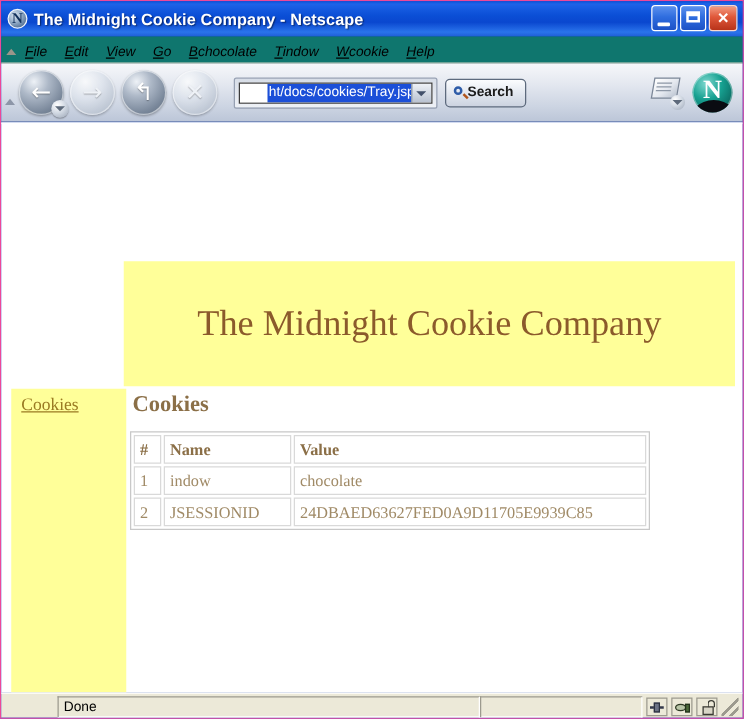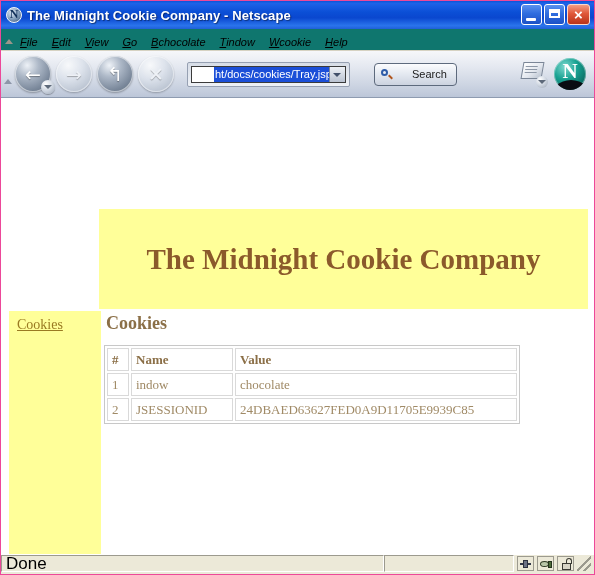--- a/index.html
+++ b/index.html
@@ -255,31 +255,31 @@
   .url-drop::after {
     content: "";
     position: absolute;
     left: 3px; top: 6px;
     border-left: 4px solid transparent;
     border-right: 4px solid transparent;
     border-top: 4px solid #42506a;
   }
 
   .searchbtn {
-    margin-left: 24px;
+    margin-left: 6px;
     height: 21px;
     padding: 0 9px 0 6px;
     border: 1px solid #5d6a7d;
     border-radius: 4px;
     background: linear-gradient(to bottom, #fbfcfe 0%, #e3e8f0 50%, #ccd3e0 100%);
     display: flex;
     align-items: center;
-    gap: 20px;
+    gap: 0;
     font-size: 11px;
-    font-weight: normal;
+    font-weight: bold;
     color: #1b1b1b;
     white-space: nowrap;
     flex: 0 0 auto;
   }
   .mag {
     width: 11px; height: 11px;
     position: relative;
     flex: 0 0 11px;
   }
   .mag::before {
@@ -383,21 +383,21 @@
     left: 98px; top: 110px;
     width: 489px; height: 100px;
     background: #ffff99;
     display: flex;
     align-items: center;
     justify-content: center;
   }
   .banner-title {
     font-family: "Liberation Serif", serif;
     font-size: 29px;
-    font-weight: bold;
+    font-weight: normal;
     color: #8b5a2b;
     white-space: nowrap;
   }
   .sidebar {
     position: absolute;
     left: 8px; top: 212px;
     width: 92px;
     height: 300px;
     background: #ffff99;
     padding-top: 6px;
@@ -449,24 +449,25 @@
   .col-idx { width: 12px; text-align: left; }
   .col-name { width: 92px; font-family: Liberation Serif, serif; }
   .col-value { width: 272px; margin-top: 36px; }
 
   
   .statusbar {
     flex: 0 0 19px;
     background: #ece9d8;
     border-top: 1px solid #ffffff;
     display: flex;
-    align-items: flex-start;
-    font-size: 17px;
+    align-items: flex-end;
+    font-size: 11px;
     color: #000000;
     position: relative;
+    padding-left: 45px;
   }
   .status-cell {
     border: 1px solid;
     border-color: #9c9a8e #ffffff #ffffff #9c9a8e;
     height: 17px;
     box-sizing: border-box;
     display: flex;
     align-items: center;
     padding: 0 4px;
   }

